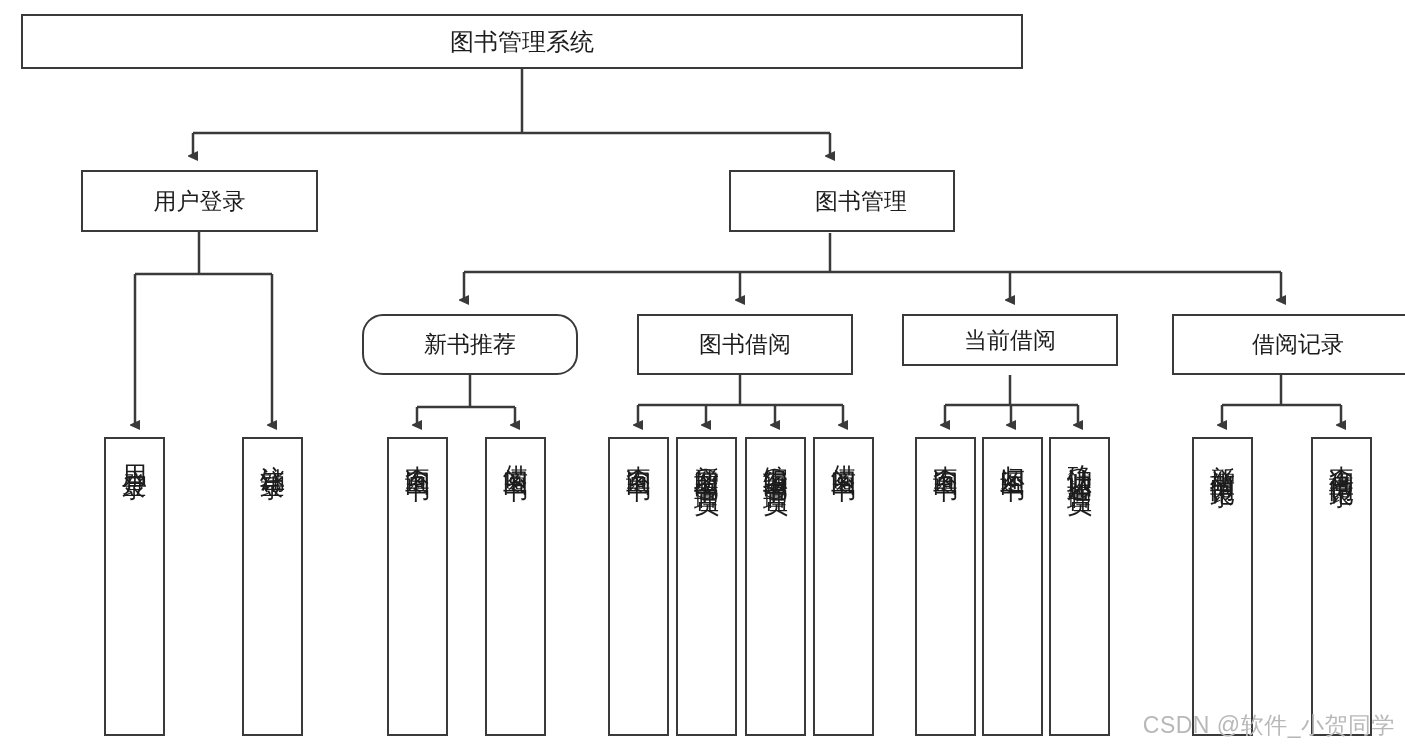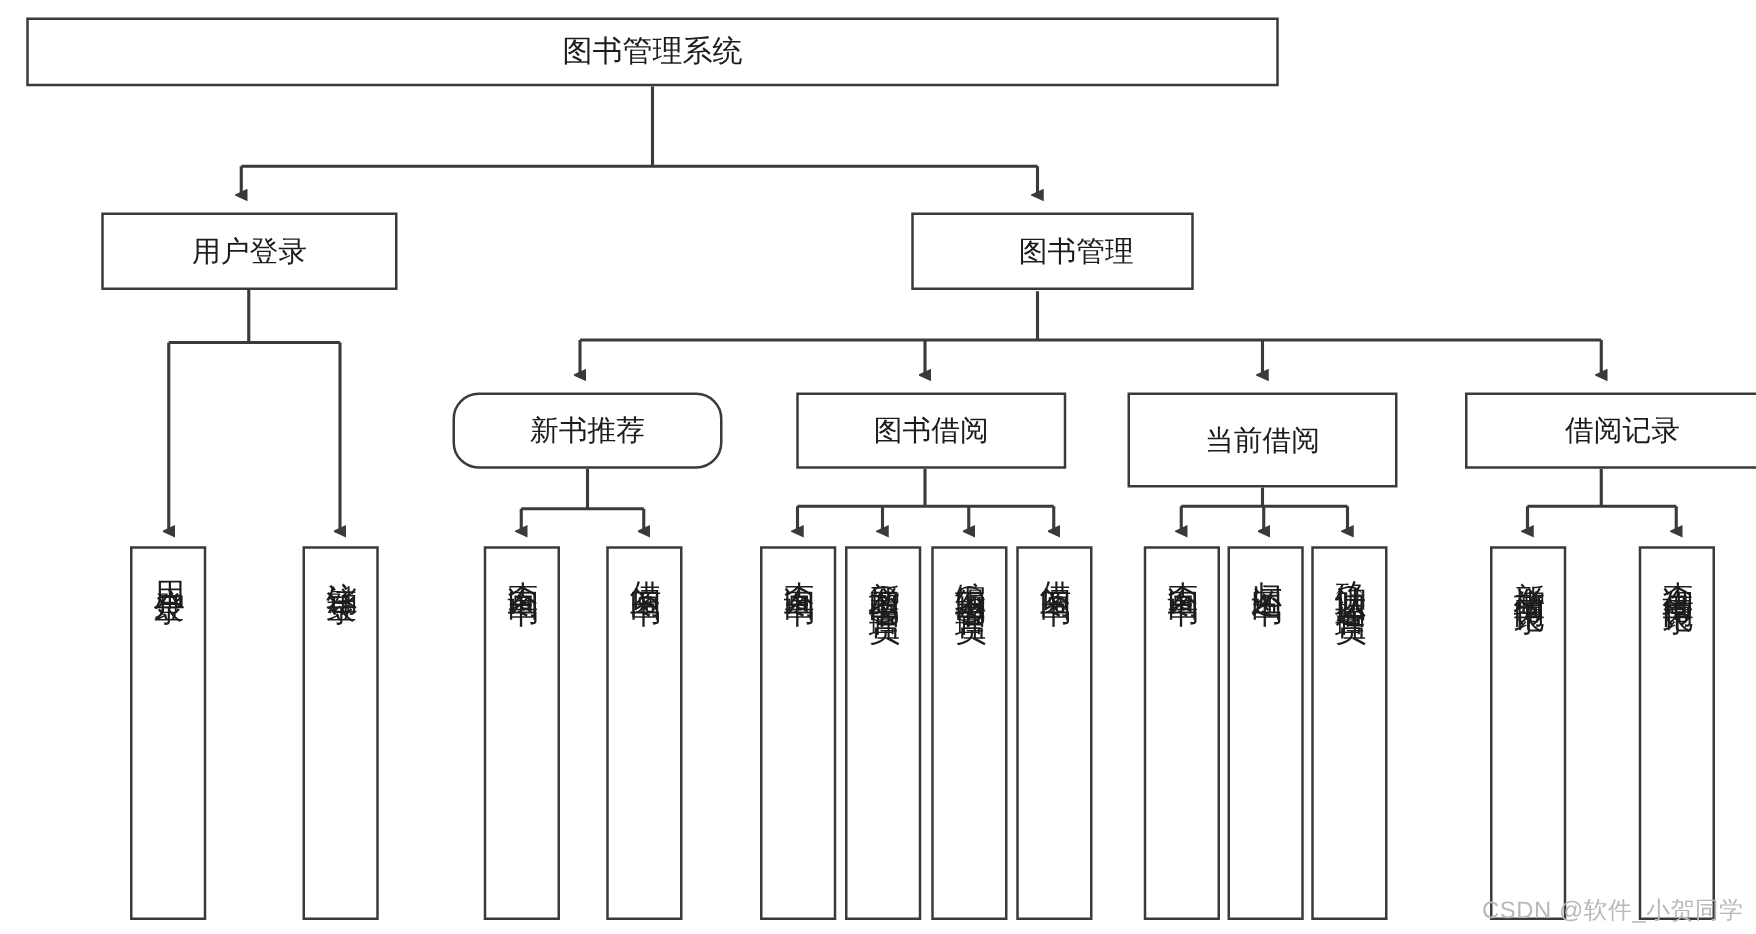--- a/index.html
+++ b/index.html
@@ -59,21 +59,21 @@
     text-orientation: upright;
     font-size: 25px;
     letter-spacing: 4px;
     line-height: 1;
     white-space: nowrap;
   }
   .watermark {
     position: absolute;
     right: 10px;
     bottom: 6px;
-    font-size: 19px;
+    font-size: 23px;
     color: #b8b8b8;
     letter-spacing: 0.5px;
     white-space: nowrap;
   }
 </style>
 </head>
 <body>
 
 <div id="canvas">
 
@@ -137,21 +137,21 @@
   <div class="node h" style="left:729px; top:170px; width:226px; height:62px;padding-left:38px;">
     <span class="lbl">图书管理</span>
   </div>
 
   <div class="node h" style="left:362px; top:314px; width:216px; height:61px;border-radius:21px;">
     <span class="lbl">新书推荐</span>
   </div>
   <div class="node h" style="left:604px; top:314px; width:216px; height:61px;margin-left:33px;">
     <span class="lbl">图书借阅</span>
   </div>
-  <div class="node h" style="left:902px; top:314px; width:216px; height:76px;">
+  <div class="node h" style="left:902px; top:314px; width:216px; height:52px;">
     <span class="lbl">当前借阅</span>
   </div>
   <div class="node h" style="left:1172px; top:314px; width:252px; height:61px;">
     <span class="lbl">借阅记录</span>
   </div>
 
   <div class="node v" style="left:104px; top:437px; width:61px; height:299px;">
     <span class="lbl">用户登录</span>
   </div>
   <div class="node v" style="left:242px; top:437px; width:61px; height:299px;">

